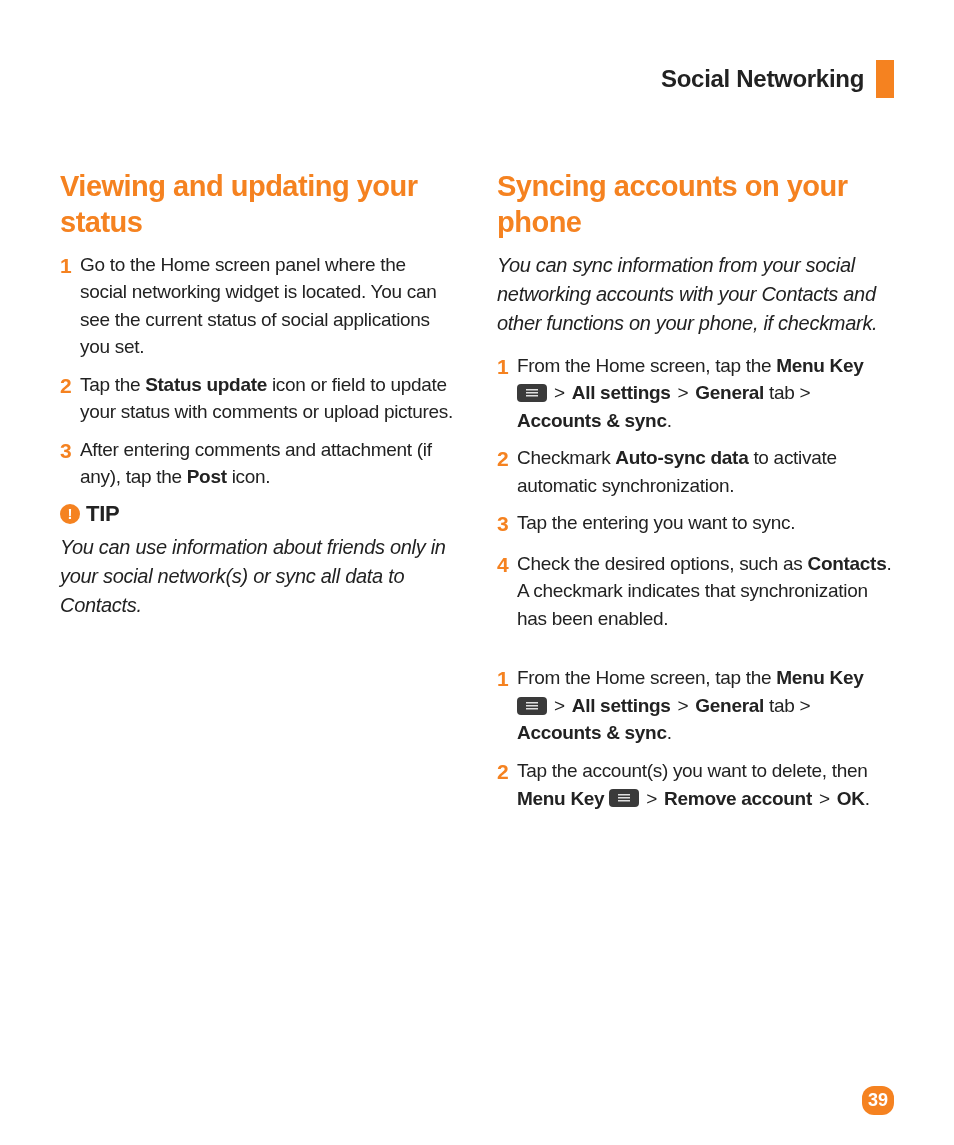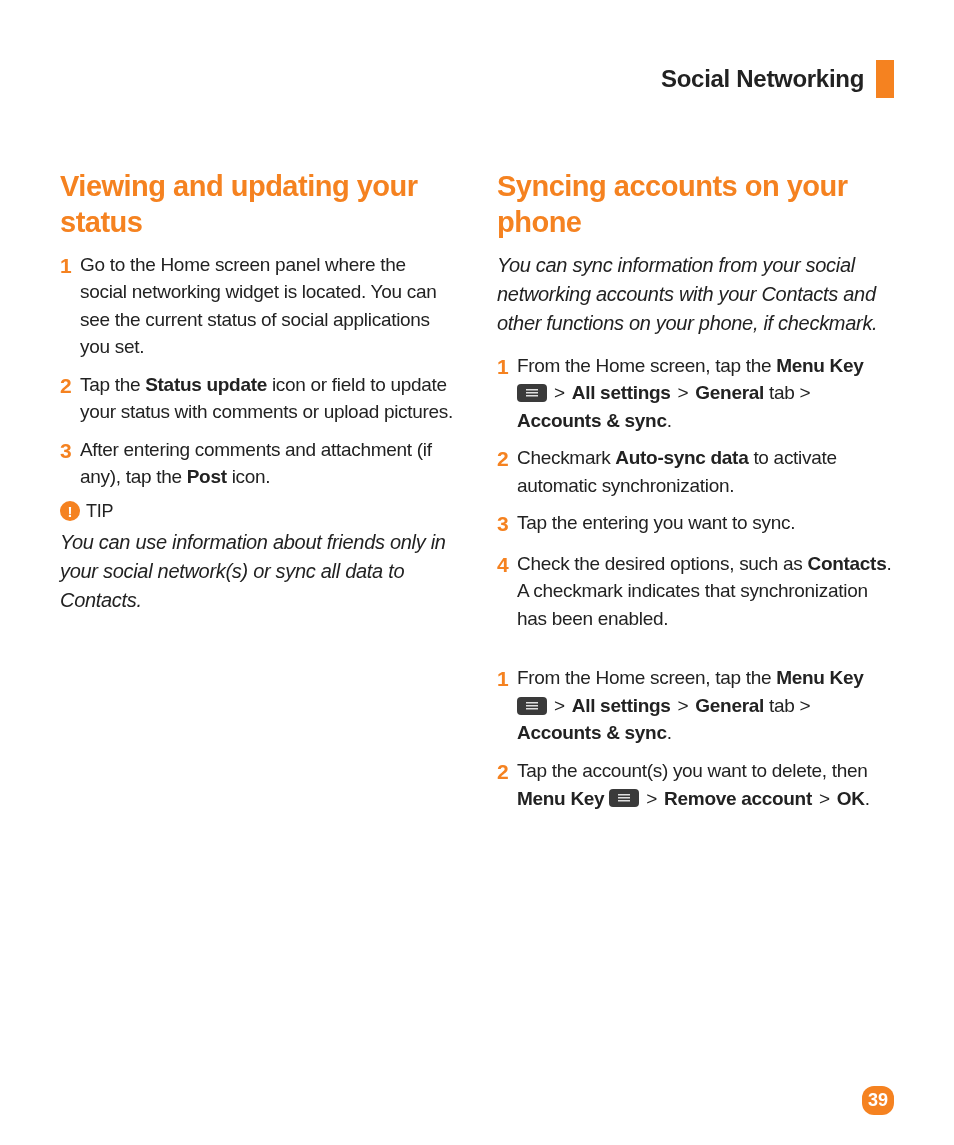--- a/index.html
+++ b/index.html
@@ -95,22 +95,22 @@
     background: #f58220;
     color: #fff;
     font-weight: 800;
     font-size: 15px;
     display: inline-flex;
     align-items: center;
     justify-content: center;
     line-height: 1;
   }
   .tip-label {
-    font-weight: 400;
-    font-size: 18px;
+    font-weight: 700;
+    font-size: 22px;
     letter-spacing: -0.3px;
     font-stretch: condensed;
   }
   .menu-key {
     display: inline-flex;
     align-items: center;
     justify-content: center;
     width: 30px;
     height: 18px;
     background: #3a3a3a;

